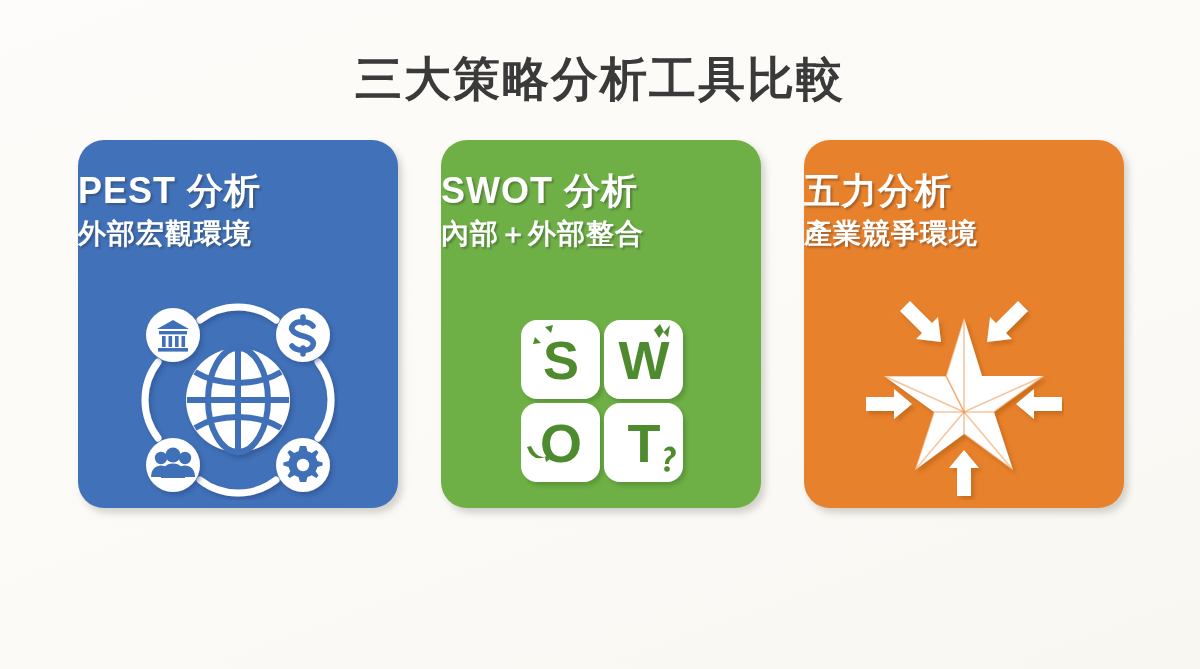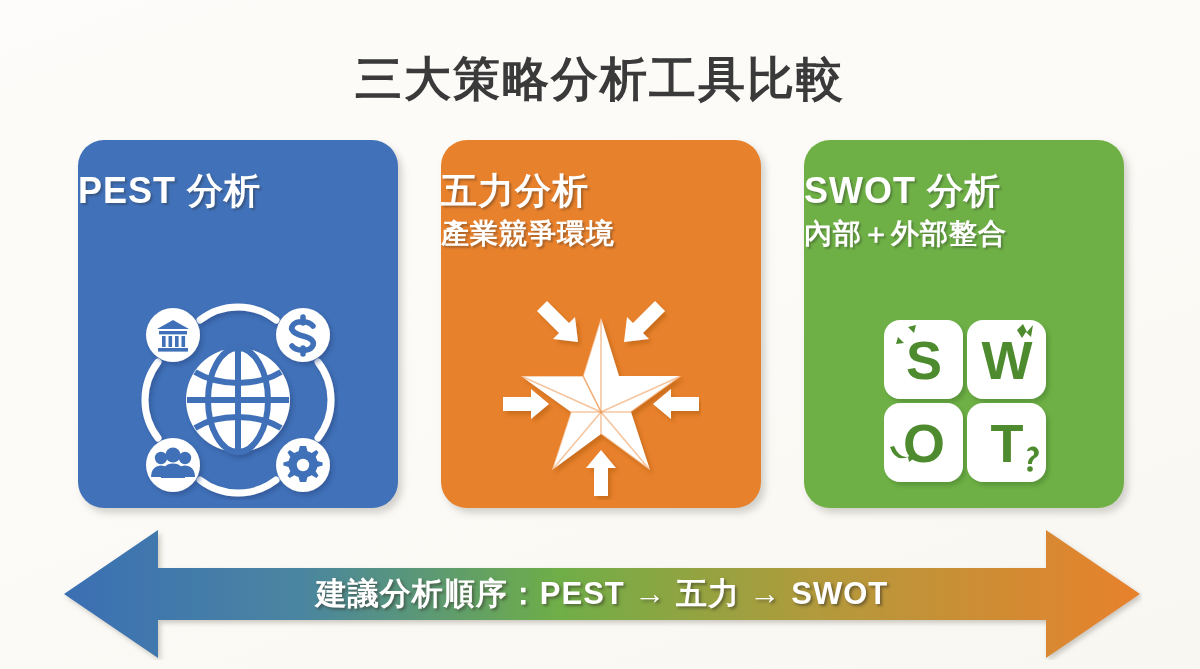--- a/index.html
+++ b/index.html
@@ -127,20 +127,21 @@
 <body>
 
 <div id="slide">
 
   <div id="title">三大策略分析工具比較</div>
 
   <div id="cards">
 
     <div class="card blue">
       <div class="card-title">PEST 分析</div>
+      <div class="card-subtitle">外部宏觀環境</div>
 
       <div class="card-icon">
         <svg viewBox="0 0 200 200" xmlns="http://www.w3.org/2000/svg">
           <defs>
             <filter id="sh1" x="-30%" y="-30%" width="180%" height="180%">
               <feDropShadow dx="2.5" dy="3" stdDeviation="2" flood-color="#22417a" flood-opacity="0.45"></feDropShadow>
             </filter>
           </defs>
           <g filter="url(#sh1)" fill="none" stroke="#ffffff" stroke-width="7">
 
@@ -203,59 +204,20 @@
                        a 15 15 0 0 1 -1.7 -4.2 l -5.2 -1.4 0 -3.1 5.2 -1.4
                        a 15 15 0 0 1 1.7 -4.2 l -2.8 -4.6 2.2 -2.2 4.6 2.8
                        a 15 15 0 0 1 4.2 -1.7 l 1.4 -5.2 Z"></path>
               <circle cx="165" cy="165" r="6.2" fill="#ffffff"></circle>
             </g>
           </g>
         </svg>
       </div>
     </div>
 
-    <div class="card orange">
-      <div class="card-title">五力分析</div>
-      <div class="card-subtitle">產業競爭環境</div>
-
-      <div class="card-icon">
-        <svg viewBox="0 0 200 200" xmlns="http://www.w3.org/2000/svg">
-          <defs>
-            <filter id="sh3" x="-30%" y="-30%" width="180%" height="180%">
-              <feDropShadow dx="3" dy="3.5" stdDeviation="2" flood-color="#9c4f0d" flood-opacity="0.40"></feDropShadow>
-            </filter>
-          </defs>
-          <g filter="url(#sh3)">
-
-            <polygon fill="#ffffff" points="100,18 118,76 180,76 130,112 149,170 100,134 51,170 70,112 20,76 82,76"></polygon>
-            <g fill="#ffffff" fill-opacity="0.55" stroke="#e8812c" stroke-width="1.6" stroke-opacity="0.45">
-              <polygon points="100,18 100,112 82,76"></polygon>
-              <polygon points="180,76 100,112 130,112"></polygon>
-              <polygon points="149,170 100,112 100,134"></polygon>
-              <polygon points="51,170 100,112 70,112"></polygon>
-              <polygon points="20,76 100,112 82,76"></polygon>
-            </g>
-
-            <g fill="#ffffff">
-
-              <path d="M 93 196 l 0 -28 -8 0 15 -18 15 18 -8 0 0 28 Z"></path>
-
-              <path d="M 26 21 l 20 -20 22 22 6 -6 3 25 -25 -3 6 -6 -22 -22 Z"></path>
-
-              <path d="M 174 21 l -20 -20 -22 22 -6 -6 -3 25 25 -3 -6 -6 22 -22 Z"></path>
-
-              <path d="M 2 97 l 28 0 0 -8 18 15 -18 15 0 -8 -28 0 Z"></path>
-
-              <path d="M 198 97 l -28 0 0 -8 -18 15 18 15 0 -8 28 0 Z"></path>
-            </g>
-          </g>
-        </svg>
-      </div>
-    </div>
-
     <div class="card green">
       <div class="card-title">SWOT 分析</div>
       <div class="card-subtitle">內部＋外部整合</div>
 
       <div class="card-icon">
         <svg viewBox="0 0 200 200" xmlns="http://www.w3.org/2000/svg">
           <defs>
             <filter id="sh2" x="-30%" y="-30%" width="180%" height="180%">
               <feDropShadow dx="3" dy="3.5" stdDeviation="2" flood-color="#3d7222" flood-opacity="0.42"></feDropShadow>
             </filter>
@@ -282,34 +244,55 @@
 
             <path d="M 30 146 q 6 14 16 10 l -2 -6 9 6 -8 6 -1 -5 q -13 5 -18 -10 Z"></path>
 
             <path d="M 163 151 a 6 6 0 1 1 8 7 c -2 2 -3 3 -3 6 l -4 0 c 0 -5 2 -6 4 -8 a 3 3 0 1 0 -3 -5 Z"></path>
             <circle cx="166" cy="169" r="2.8"></circle>
           </g>
         </svg>
       </div>
     </div>
 
+    <div class="card orange">
+      <div class="card-title">五力分析</div>
+      <div class="card-subtitle">產業競爭環境</div>
+
+      <div class="card-icon">
+        <svg viewBox="0 0 200 200" xmlns="http://www.w3.org/2000/svg">
+          <defs>
+            <filter id="sh3" x="-30%" y="-30%" width="180%" height="180%">
+              <feDropShadow dx="3" dy="3.5" stdDeviation="2" flood-color="#9c4f0d" flood-opacity="0.40"></feDropShadow>
+            </filter>
+          </defs>
+          <g filter="url(#sh3)">
+
+            <polygon fill="#ffffff" points="100,18 118,76 180,76 130,112 149,170 100,134 51,170 70,112 20,76 82,76"></polygon>
+            <g fill="#ffffff" fill-opacity="0.55" stroke="#e8812c" stroke-width="1.6" stroke-opacity="0.45">
+              <polygon points="100,18 100,112 82,76"></polygon>
+              <polygon points="180,76 100,112 130,112"></polygon>
+              <polygon points="149,170 100,112 100,134"></polygon>
+              <polygon points="51,170 100,112 70,112"></polygon>
+              <polygon points="20,76 100,112 82,76"></polygon>
+            </g>
+
+            <g fill="#ffffff">
+
+              <path d="M 93 196 l 0 -28 -8 0 15 -18 15 18 -8 0 0 28 Z"></path>
+
+              <path d="M 26 21 l 20 -20 22 22 6 -6 3 25 -25 -3 6 -6 -22 -22 Z"></path>
+
+              <path d="M 174 21 l -20 -20 -22 22 -6 -6 -3 25 25 -3 -6 -6 22 -22 Z"></path>
+
+              <path d="M 2 97 l 28 0 0 -8 18 15 -18 15 0 -8 -28 0 Z"></path>
+
+              <path d="M 198 97 l -28 0 0 -8 -18 15 18 15 0 -8 28 0 Z"></path>
+            </g>
+          </g>
+        </svg>
+      </div>
+    </div>
+
   </div>
 
-  <div id="banner">
-    <svg viewBox="0 0 1080 132" preserveAspectRatio="none" xmlns="http://www.w3.org/2000/svg">
-      <defs>
-        <linearGradient id="bannerGrad" x1="0" y1="0" x2="1" y2="0">
-          <stop offset="0%" stop-color="#3a6fb4"></stop>
-          <stop offset="22%" stop-color="#4a85a0"></stop>
-          <stop offset="46%" stop-color="#6fae47"></stop>
-          <stop offset="70%" stop-color="#b29a3c"></stop>
-          <stop offset="100%" stop-color="#e8812c"></stop>
-        </linearGradient>
-        <filter id="shb" x="-5%" y="-20%" width="112%" height="150%">
-          <feDropShadow dx="2.5" dy="3" stdDeviation="2.5" flood-color="#8a8578" flood-opacity="0.42"></feDropShadow>
-        </filter>
-      </defs>
-      <path filter="url(#shb)" fill="url(#bannerGrad)" d="M 2 66 L 96 2 L 96 40 L 984 40 L 984 2 L 1078 66 L 984 130 L 984 92 L 96 92 L 96 130 Z"></path>
-    </svg>
-    <div id="banner-label">建議分析順序：PEST → 五力 → SWOT</div>
-  </div>
 
 </div>
 
 </body></html>

